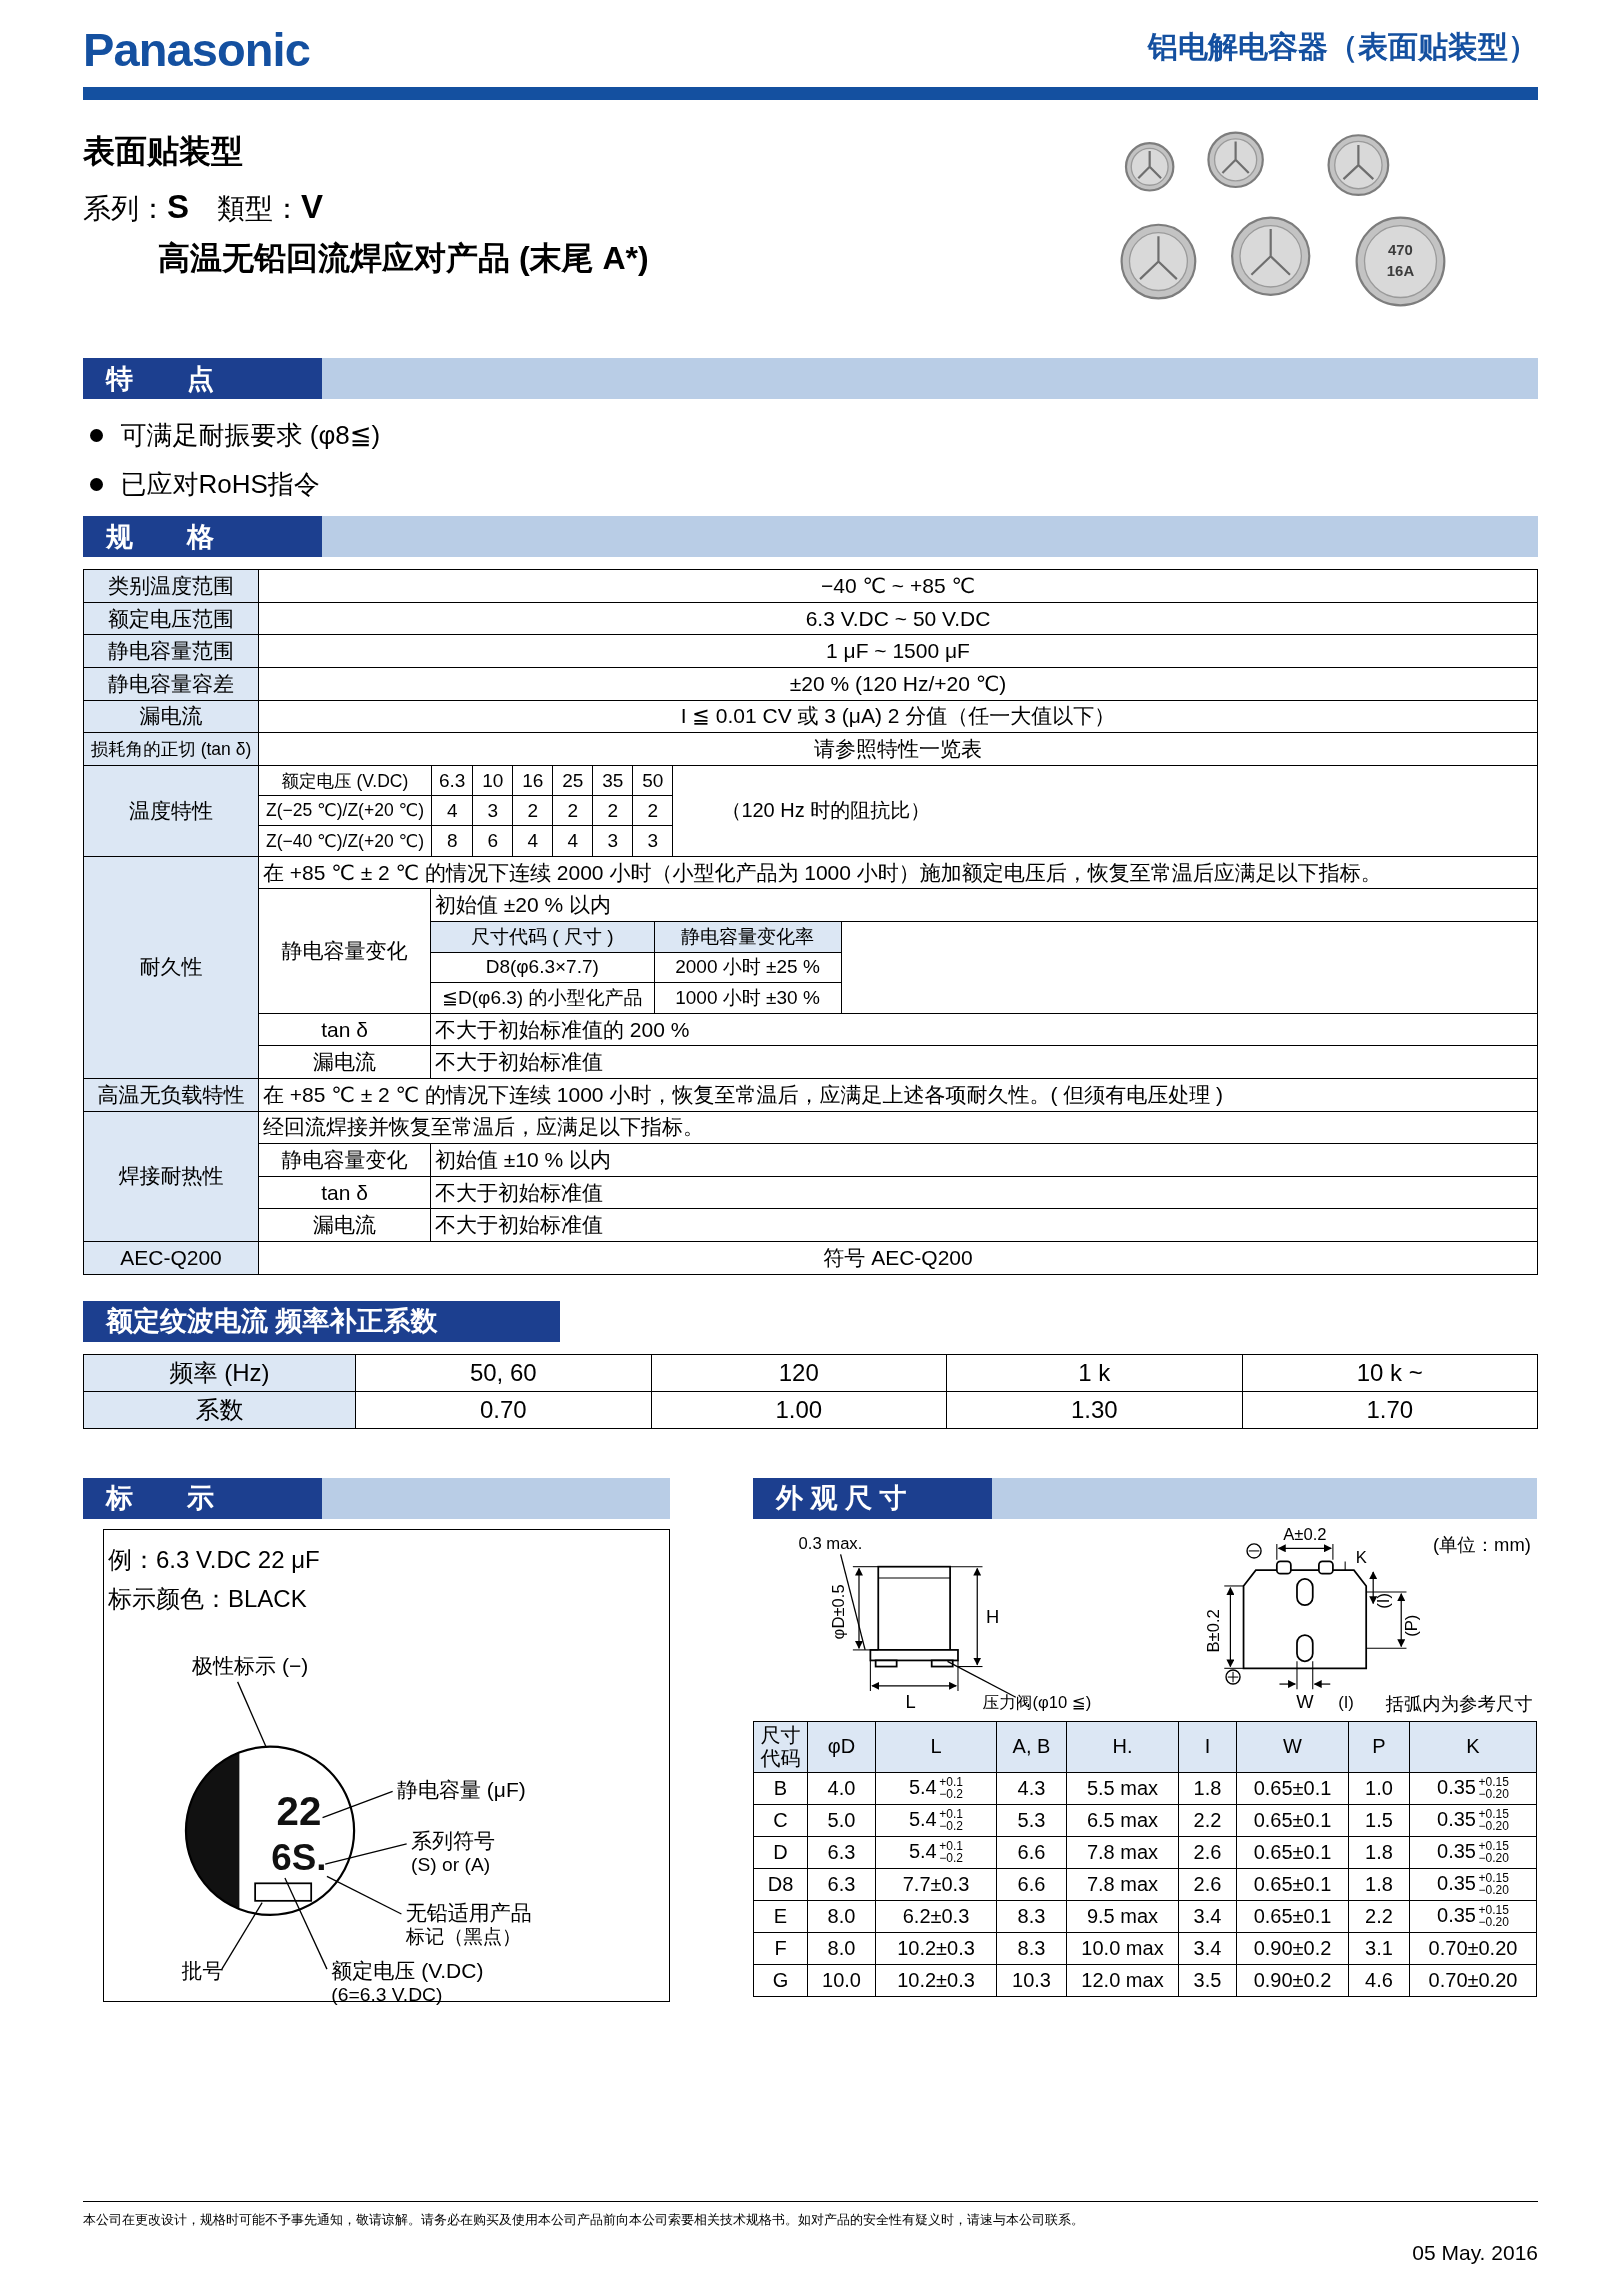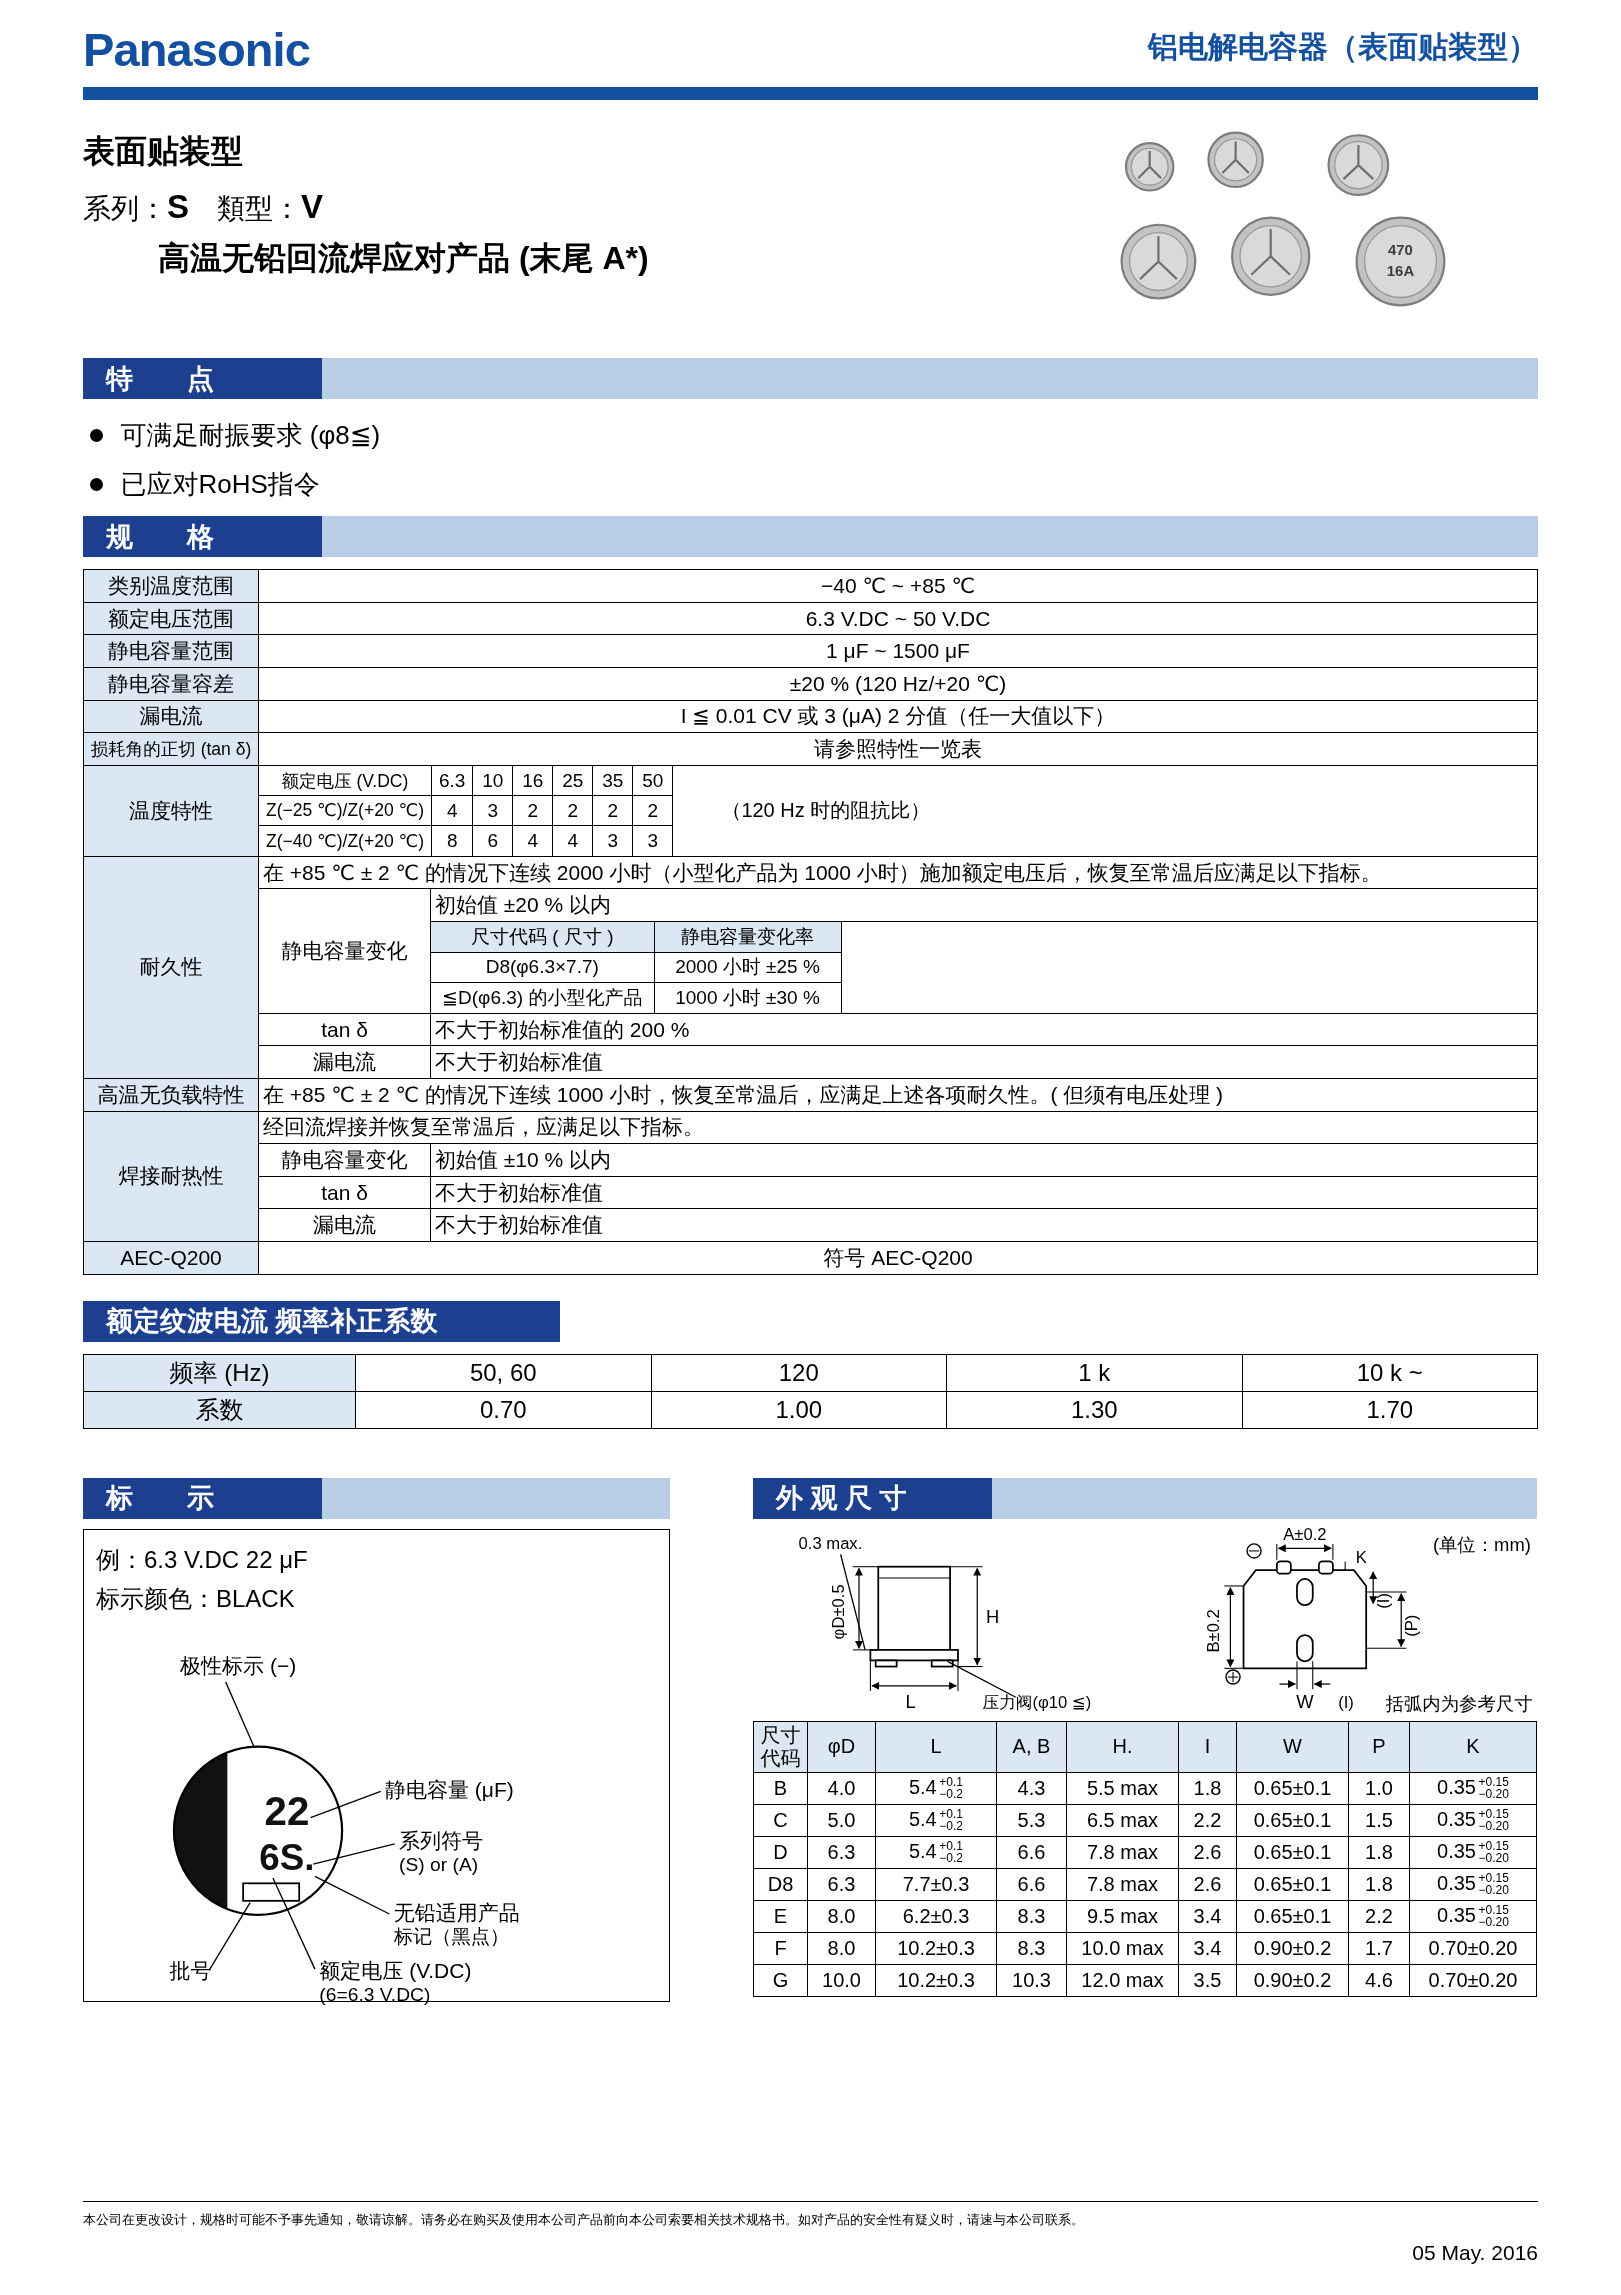--- a/index.html
+++ b/index.html
@@ -63,21 +63,21 @@
 
   
   table.rip { width:100%; border-collapse:collapse; table-layout:fixed; margin-top:12.3px; }
   .rip td { border:1.8px solid #000; height:37px; font-size:24px; text-align:center; }
   .rip td.lbl { background:#dce7f4; }
 
   
   .two-col { display:flex; gap:83px; margin-top:40px; }
   .col-l { width:587px; flex:none; }
   .col-r { width:784px; flex:none; }
-  .mark-box { border:1.8px solid #000; margin-top:10.5px; height:473px; padding:14px 0 0 12px; }
+  .mark-box { border:1.8px solid #000; margin-top:10.5px; height:473px; padding:14px 0 0 4px;margin-left:20px; }
   .mark-ex { font-size:24px; margin-bottom:7px; }
   .mark-svg { width:543px; height:386px; display:block; }
   .svg-t  { font-size:24px; fill:#000; }
   .svg-s  { font-size:22px; fill:#000; }
   .ld { stroke:#000; stroke-width:1.5; fill:none; }
   .big1 { font-size:46px; font-weight:700; text-anchor:middle; fill:#111; }
   .big2 { font-size:42px; font-weight:700; text-anchor:middle; fill:#111; }
 
   .dim-svg { width:784px; height:186px; display:block; margin-top:8.8px; }
   .shape { fill:#fff; stroke:#000; stroke-width:2; }
@@ -585,21 +585,21 @@
                 </span></td>
             </tr>
             <tr>
               <td>F</td>
               <td>8.0</td>
               <td>10.2±0.3</td>
               <td>8.3</td>
               <td>10.0 max</td>
               <td>3.4</td>
               <td>0.90±0.2</td>
-              <td>1.7</td>
+              <td>3.1</td>
               <td>0.70±0.20</td>
             </tr>
             <tr>
               <td>G</td>
               <td>10.0</td>
               <td>10.2±0.3</td>
               <td>10.3</td>
               <td>12.0 max</td>
               <td>3.5</td>
               <td>0.90±0.2</td>

